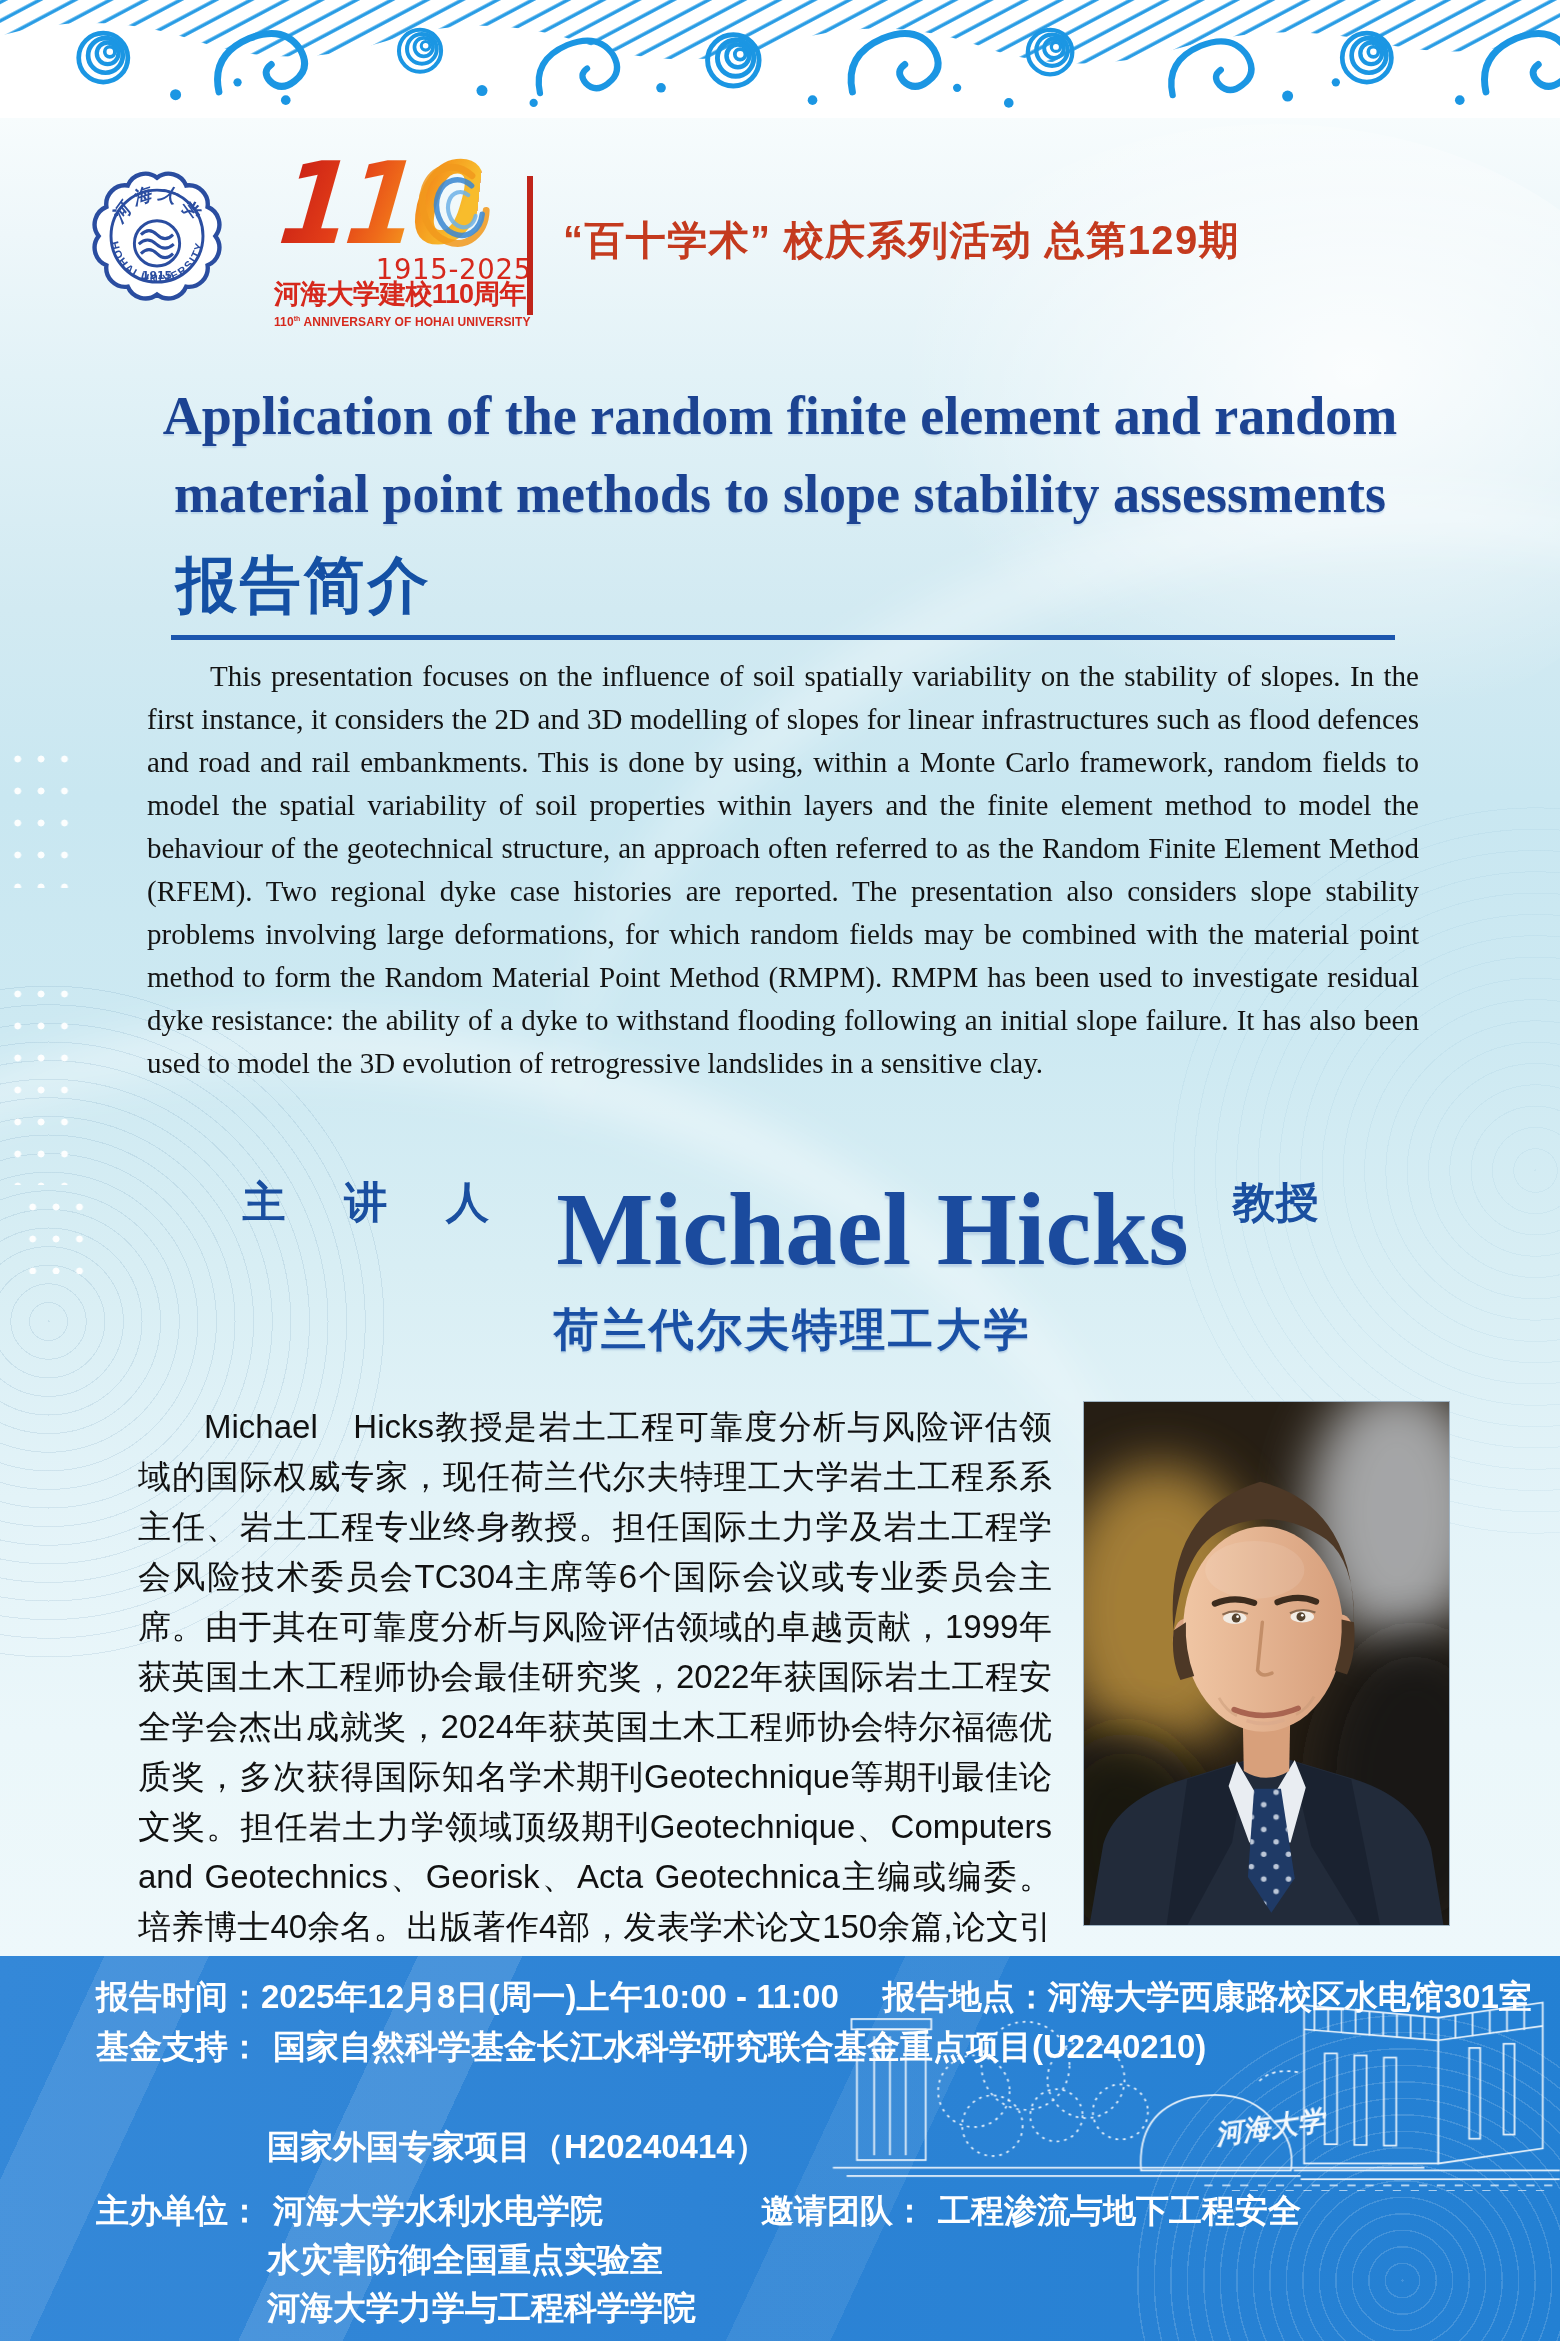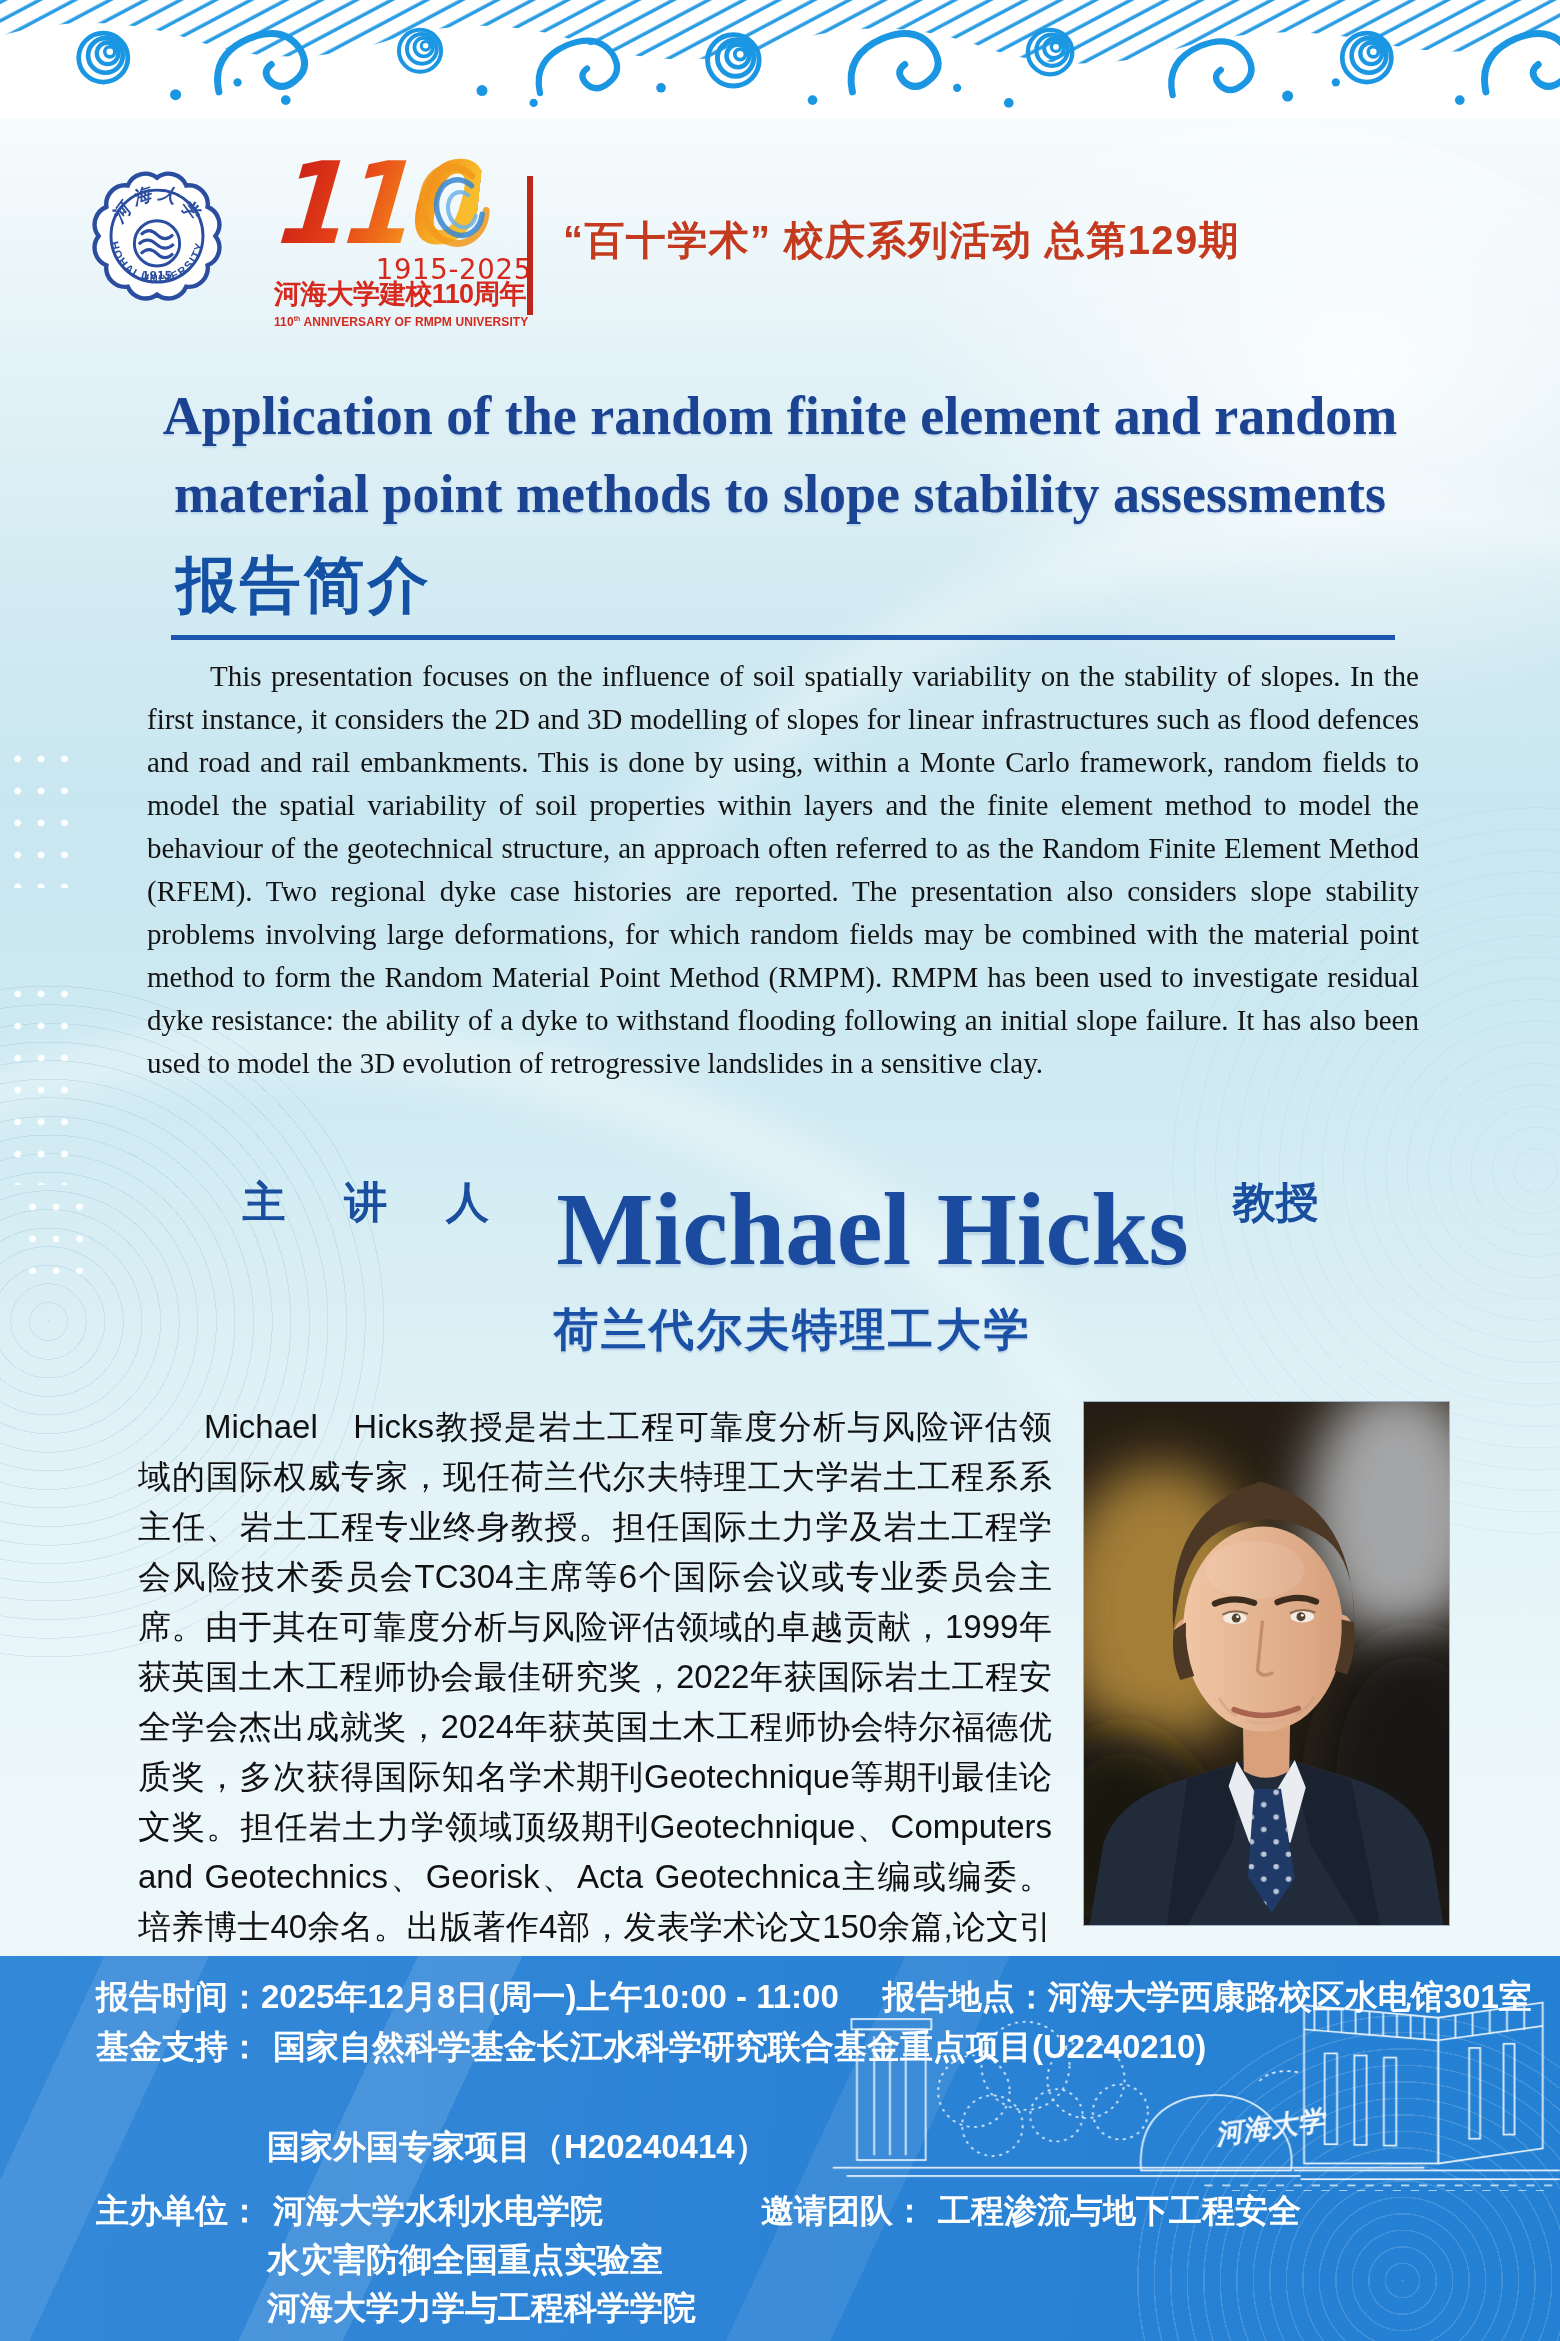--- a/index.html
+++ b/index.html
@@ -178,21 +178,21 @@
       <svg class="anniv-swirl" viewBox="0 0 130 150">
         <g fill="none" stroke-linecap="round" transform="rotate(-14 65 75)">
           <path d="M102,38 A46 56 0 1 0 110,92" stroke="#f2991d" stroke-width="10" opacity="0.9"></path>
           <path d="M98,52 A33 41 0 1 0 103,96" stroke="#3a87d2" stroke-width="8" opacity="0.9"></path>
           <path d="M90,64 A20 26 0 1 0 93,96" stroke="#6fb3e8" stroke-width="6" opacity="0.9"></path>
         </g>
       </svg>
       <span class="anniv-years">1915-2025</span>
     </div>
     <div class="anniv-cn">河海大学建校110周年</div>
-    <div class="anniv-en"><span>110</span><sup>th</sup><span> ANNIVERSARY OF RMPM UNIVERSITY</span></div>
+    <div class="anniv-en"><span>110</span><sup>th</sup><span> ANNIVERSARY OF HOHAI UNIVERSITY</span></div>
   </div>
 
   <div class="red-divider"></div>
   <div class="series-title">“百十学术” 校庆系列活动 总第129期</div>
 
   <div class="title-en">Application of the random finite element and random material point methods to slope stability assessments</div>
 
   <div class="intro-heading">报告简介</div>
   <div class="intro-underline"></div>
   <div class="intro-body">This presentation focuses on the influence of soil spatially variability on the stability of slopes. In the first instance, it considers the 2D and 3D modelling of slopes for linear infrastructures such as flood defences and road and rail embankments. This is done by using, within a Monte Carlo framework, random fields to model the spatial variability of soil properties within layers and the finite element method to model the behaviour of the geotechnical structure, an approach often referred to as the Random Finite Element Method (RFEM). Two regional dyke case histories are reported. The presentation also considers slope stability problems involving large deformations, for which random fields may be combined with the material point method to form the Random Material Point Method (RMPM). RMPM has been used to investigate residual dyke resistance: the ability of a dyke to withstand flooding following an initial slope failure. It has also been used to model the 3D evolution of retrogressive landslides in a sensitive clay.</div>

